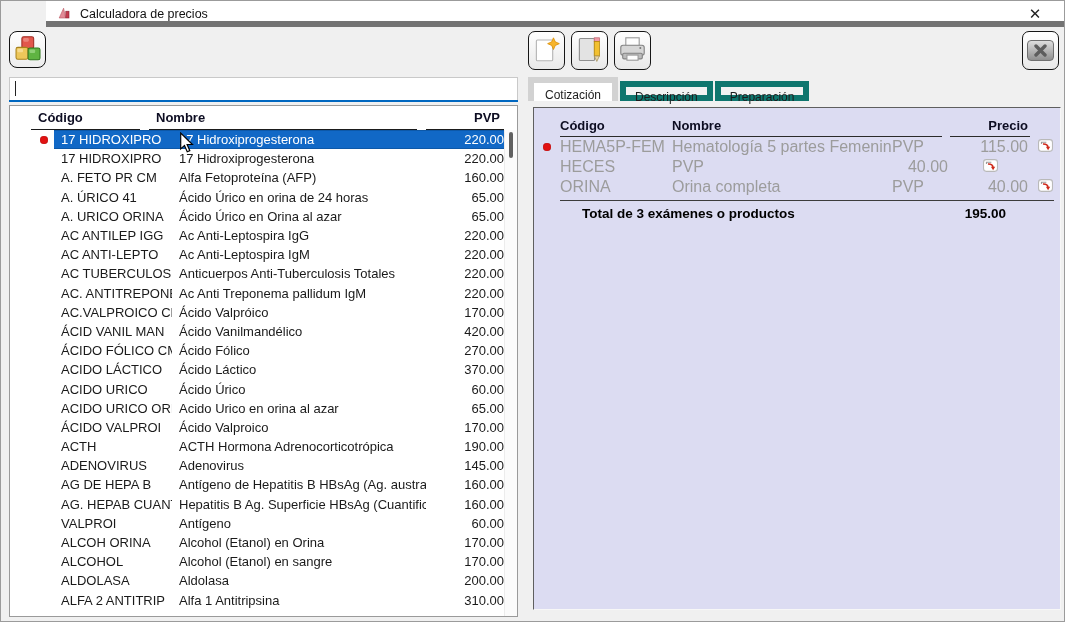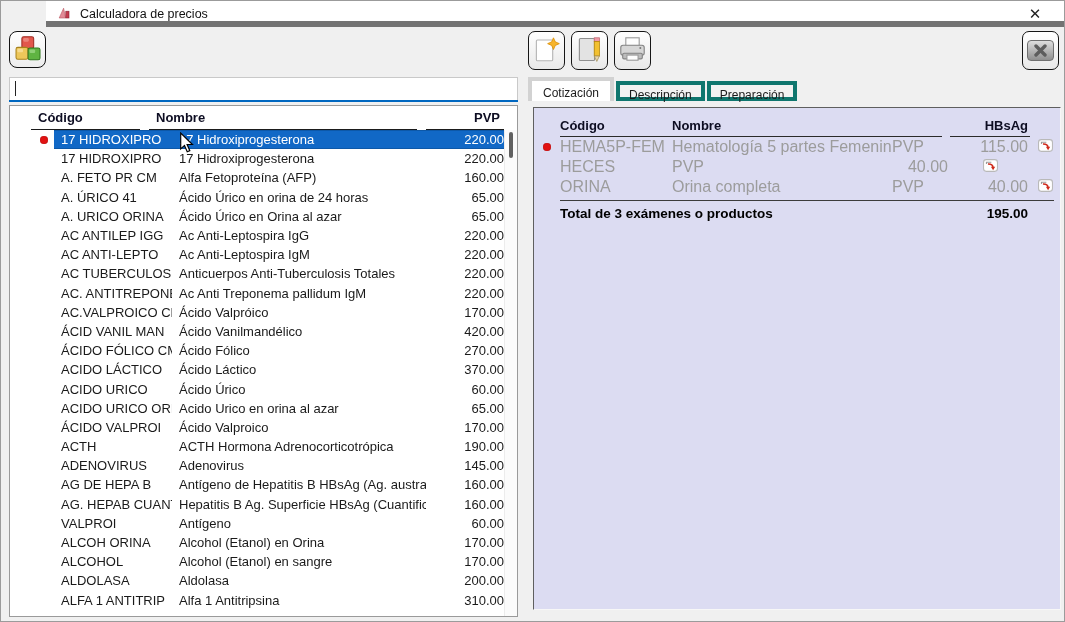--- a/index.html
+++ b/index.html
@@ -35,37 +35,37 @@
   .lscroll .thumb { position:absolute; left:4px; top:2px; width:4px; height:26px; background:#616161; border-radius:2px; }
 
   
   .tbtn { position:absolute; top:30px; width:37px; height:39px; border:1.4px solid #161616; border-radius:7px; background:linear-gradient(#ffffff,#e9e9e9); display:flex; align-items:center; justify-content:center; }
   .tbtn.b1 { left:527px; } .tbtn.b2 { left:570px; } .tbtn.b3 { left:613px; }
   .tbtn.exit { left:1021px; }
   .exit-inner { width:27px; height:21px; border-radius:4px; border:1px solid #6f6f6f; background:linear-gradient(#dedede,#8f8f8f); display:flex; align-items:center; justify-content:center; }
 
   
   .tabs { position:absolute; left:527px; top:77px; height:23px; display:flex; align-items:flex-end; }
-  .tab { font-size:12px; color:#1c1c1c; background:#f2f2f2; border:4px solid #0f766e; padding:3px 9px 4px; margin-right:2px; height:20px; white-space:nowrap; }
+  .tab { font-size:12px; color:#1c1c1c; background:#f2f2f2; border:6px solid #0f766e; padding:3px 9px 4px; margin-right:2px; height:20px; white-space:nowrap; }
   .tab.active { background:#fff; border-color:#d2d2d2; border-bottom:none; padding:5px 11px 6px; height:24px; position:relative; z-index:2; }
 
   
   .panel { position:absolute; left:532px; top:106px; width:528px; height:503px; background:var(--panel); border:1.4px solid; border-color:#5f5f5f #f7f7f7 #f7f7f7 #5f5f5f; padding-top:7px; }
   .qgrid { display:grid; grid-template-columns:26px 112px 1fr 58px 80px 30px; align-items:center; }
   .qheader { height:22px; font-size:13px; font-weight:bold; color:#0d0d22; }
   .qheader .u { border-bottom:1.2px solid #2a2a2a; height:100%; display:flex; align-items:center; }
   .qheader .u.span { grid-column:3/5; margin-right:8px; }
   .qheader .u.prc { grid-column:5; justify-content:flex-end; padding-right:2px; }
   .qrow { height:20px; font-size:16px; color:var(--muted); }
   .qrow .qdot { display:flex; align-items:center; justify-content:center; }
   .qrow .qn { white-space:nowrap; overflow:hidden; }
   .qrow .qp { text-align:right; padding-right:2px; }
   .qrow .rm { display:flex; align-items:center; justify-content:center; background:none; border:none; }
   .qtotal-line { margin:3px 6px 0 26px; border-top:1.2px solid #3c3c3c; }
-  .qtotal { height:24px; font-size:13.5px; font-weight:bold; color:#000; }
+  .qtotal { height:24px; font-size:13.5px; font-weight:bold; color:#000;gap:22px; }
   .qtotal .tl { grid-column:2/5; white-space:nowrap; }
   .qtotal .tv { grid-column:5; text-align:right; padding-right:2px; }
 
   .cursor { position:absolute; left:176px; top:131px; z-index:50; pointer-events:none; }
 </style>
 </head>
 <body>
 
 <div class="window">
 
@@ -246,21 +246,21 @@
           <span class="p">170.00</span>
         </div>
         <div class="lrow">
           <span class="gut"></span>
           <span class="c">ALDOLASA</span>
           <span class="n">Aldolasa</span>
           <span class="p">200.00</span>
         </div>
         <div class="lrow">
           <span class="gut"></span>
-          <span class="c">ALFA 1 ANTITRIP</span>
+          <span class="c">ALFA 2 ANTITRIP</span>
           <span class="n">Alfa 1 Antitripsina</span>
           <span class="p">310.00</span>
         </div>
       </div>
     <div class="lscroll">
       <div class="thumb"></div>
     </div>
   </div>
 
   <button class="tbtn b1">
@@ -304,21 +304,21 @@
     <div class="tab active">Cotización</div>
     <div class="tab">Descripción</div>
     <div class="tab">Preparación</div>
   </div>
 
   <div class="panel">
     <div class="qgrid qheader">
       <span></span>
       <span class="u">Código</span>
       <span class="u span">Nombre</span>
-      <span class="u prc">HBsAg</span>
+      <span class="u prc">Precio</span>
       <span></span>
     </div>
     <div id="qrows">
         <div class="qgrid qrow">
           <span class="qdot">
             <span class="dot"></span>
           </span>
           <span class="qc">HEMA5P-FEM</span>
           <span class="qn">Hematología 5 partes Femenino</span>
           <span class="qt">PVP</span>

